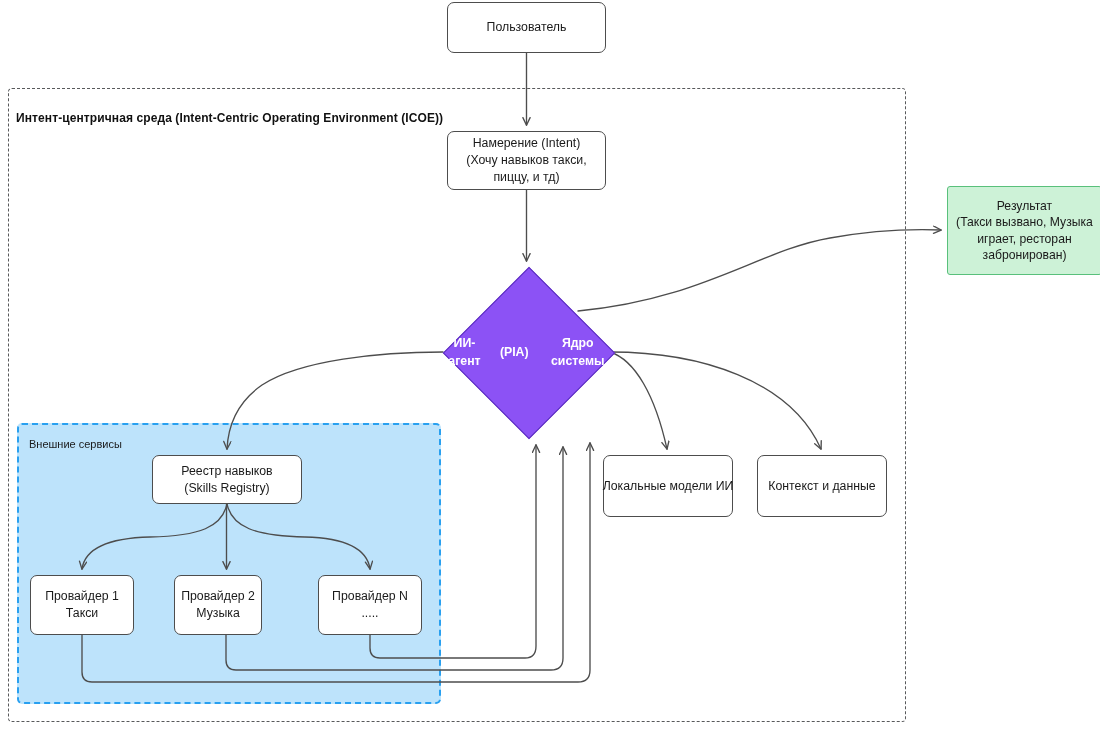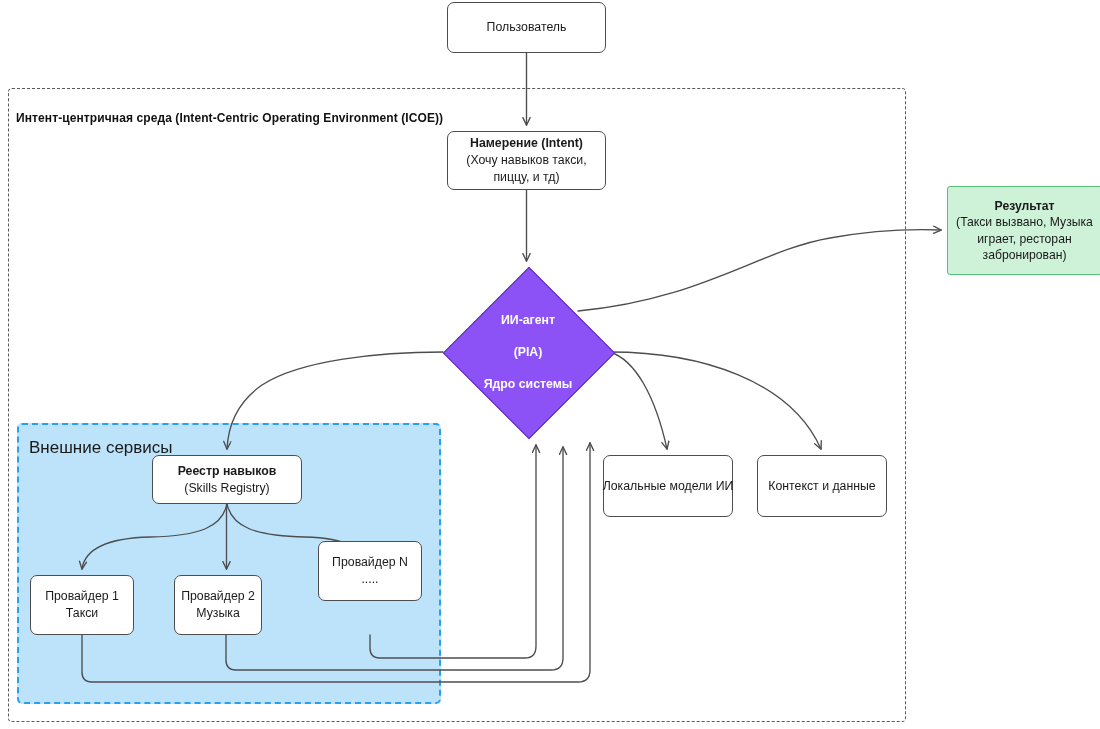--- a/index.html
+++ b/index.html
@@ -29,21 +29,21 @@
     align-items:center;
     justify-content:center;
     background:#ffffff;
     border:1.4px solid #4d4d4d;
     border-radius:7px;
     font-size:12.3px;
     line-height:17px;
     color:#1a1a1a;
   }
   .node .ln{display:block;white-space:nowrap;}
-  .node .ln.b{font-weight:bold;}
+  .node .ln.b{font-weight:normal;}
 
   
   #icoe-container{
     position:absolute;
     left:8px; top:88px;
     width:898px; height:634px;
     box-sizing:border-box;
     border:1.6px dashed #58595b;
     border-radius:4px;
     background:transparent;
@@ -64,62 +64,62 @@
     left:17px; top:423px;
     width:424px; height:281px;
     box-sizing:border-box;
     border:2px dashed #28a0f0;
     border-radius:5px;
     background:#bde3fb;
   }
   #external-title{
     position:absolute;
     left:29px; top:438px;
-    font-size:17px;
+    font-size:11px;
     color:#1a1a1a;
     white-space:nowrap;
   }
 
   
   #node-user{ left:447px; top:2px; width:159px; height:51px; }
   #node-intent{ left:447px; top:131px; width:159px; height:59px; }
   #node-result{
     left:947px; top:186px; width:155px; height:89px;
     background:#cdf2d7;
     border:1.6px solid #59c07b;
     border-radius:3px;
     font-size:12.2px;
     line-height:16.5px;
   }
   #node-local-models{ left:603px; top:455px; width:130px; height:62px; }
   #node-context{ left:757px; top:455px; width:130px; height:62px; }
   #node-skills{ left:152px; top:455px; width:150px; height:49px; }
   #node-provider-1{ left:30px; top:575px; width:104px; height:60px; }
   #node-provider-2{ left:174px; top:575px; width:88px; height:60px; }
-  #node-provider-n{ left:318px; top:541px; width:104px; height:60px; }
+  #node-provider-n{ left:318px; top:575px; width:104px; height:60px; }
 
   
   #node-agent{
     position:absolute;
     left:443px; top:267px;
     width:170px; height:170px;
   }
   #node-agent .diamond{
     position:absolute;
     left:25px; top:25px;
     width:120px; height:120px;
     background:#8c52f5;
     border:1.4px solid #5b2fbe;
     transform:rotate(45deg);
   }
   #node-agent .dlabel{
     position:absolute;
     left:0; top:0; width:170px; height:170px;
     display:flex;
-    flex-direction:column;
+    flex-direction:row;
     align-items:center;
     justify-content:center;
     color:#ffffff;
     font-size:12.3px;
     line-height:18px;
     font-weight:bold;
     text-align:center;
     gap:14px;
   }
 </style>

